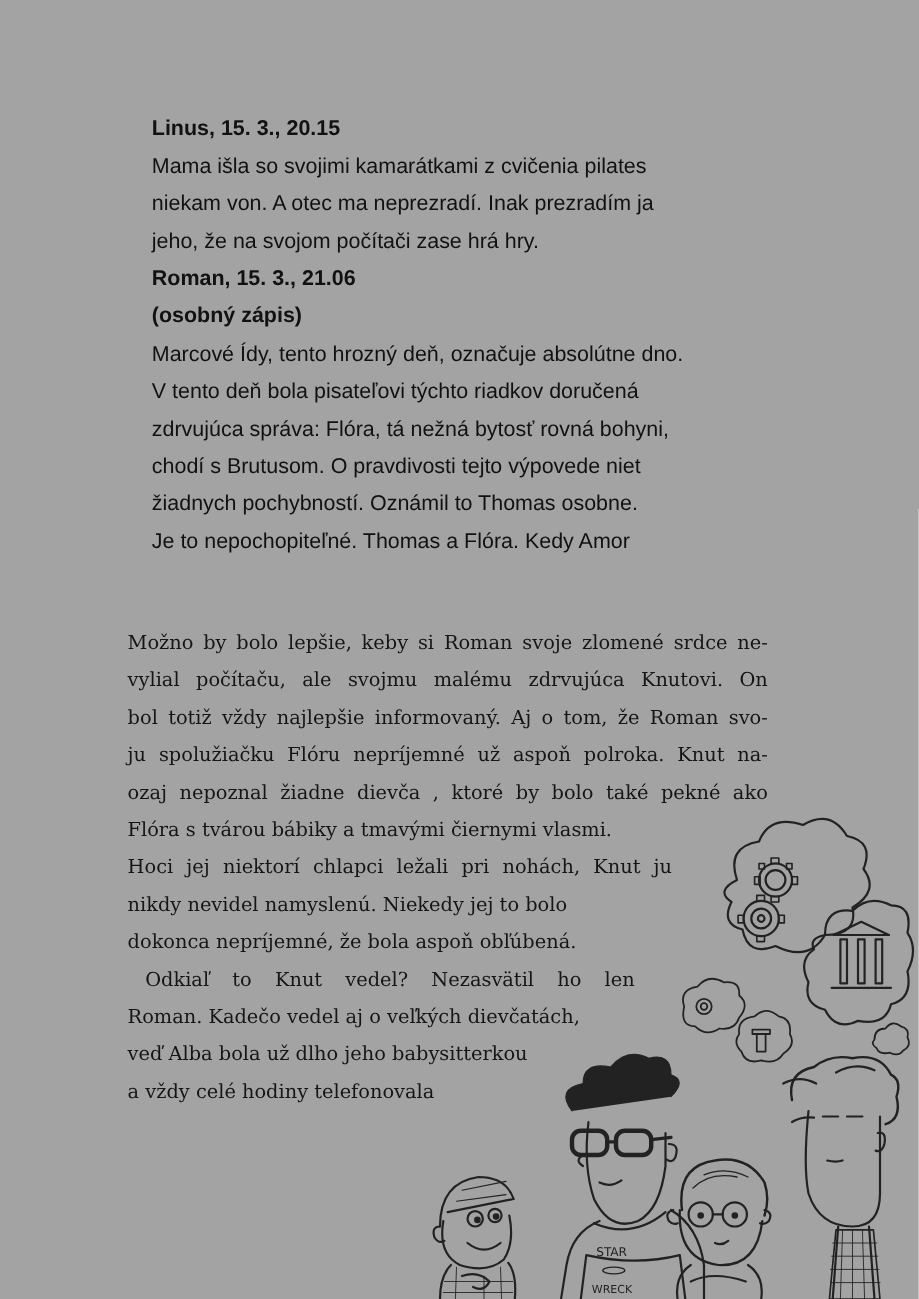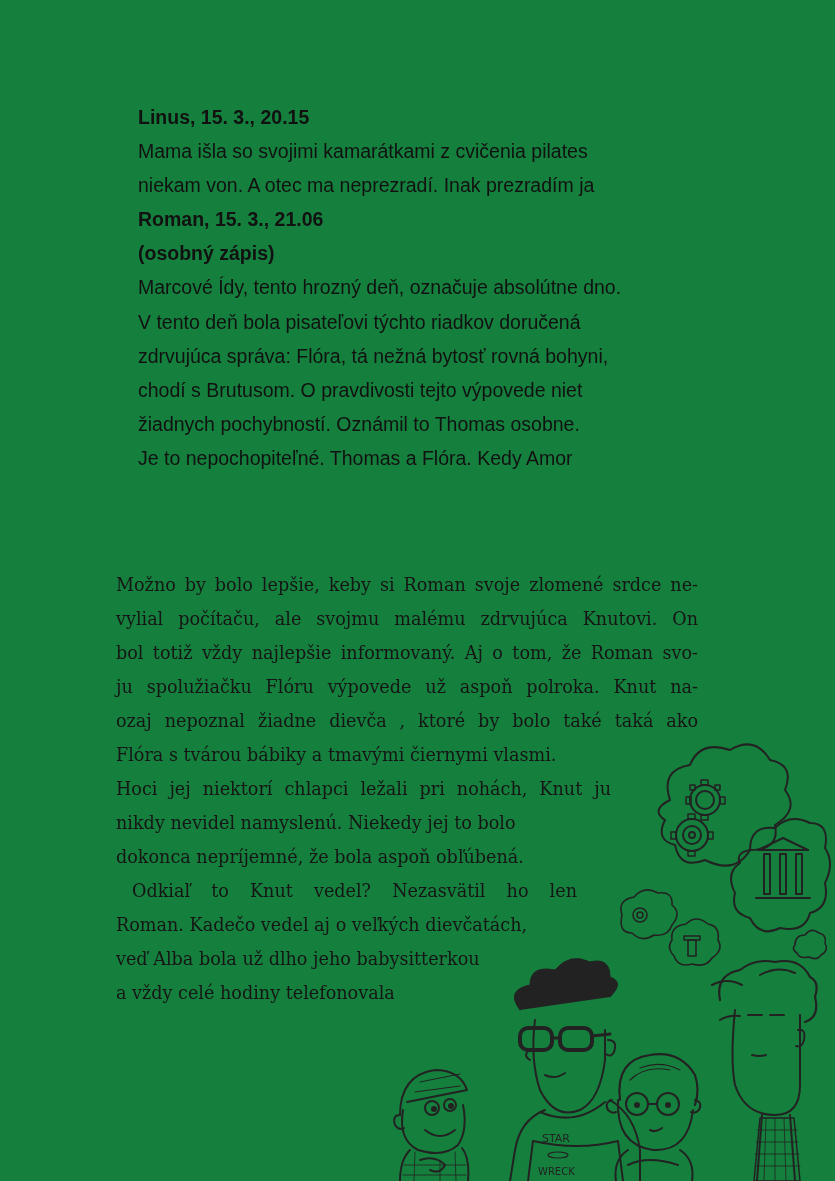--- a/index.html
+++ b/index.html
@@ -1,17 +1,17 @@
 <!DOCTYPE html>
 <html><head>
 <meta charset="utf-8">
 <style>
   html, body { margin: 0; padding: 0; background: #ffffff; }
   body { width: 835px; height: 1181px; position: relative; overflow: hidden; color: #111; }
-  .page { position: absolute; left: 0; top: 0; width: 835px; height: 1181px; background: #15803d; }
+  .page { position: absolute; left: 0; top: 0; width: 835px; height: 1181px; background: #a3a3a3; }
 
   
   .diary { position: absolute; left: 138px; top: 100px; width: 560px;
            font-family: "Liberation Sans", sans-serif; font-size: 19.5px; line-height: 34.1px; color: #111; }
   .diary .line { display: block; white-space: nowrap; }
   .diary .head { font-weight: bold; }
 
   
   .narrative { position: absolute; left: 116px; top: 568px; width: 582px;
                font-family: "DejaVu Serif", serif; font-size: 17.6px; line-height: 34px; color: #151515; }
@@ -27,36 +27,37 @@
 </style>
 </head>
 <body>
 
 <div class="page">
 
   <div class="diary">
     <span class="line head">Linus, 15. 3., 20.15</span>
     <span class="line">Mama išla so svojimi kamarátkami z cvičenia pilates</span>
     <span class="line">niekam von. A otec ma neprezradí. Inak prezradím ja</span>
+    <span class="line">jeho, že na svojom počítači zase hrá hry.</span>
     <span class="line head">Roman, 15. 3., 21.06</span>
     <span class="line head">(osobný zápis)</span>
     <span class="line">Marcové Ídy, tento hrozný deň, označuje absolútne dno.</span>
     <span class="line">V tento deň bola pisateľovi týchto riadkov doručená</span>
     <span class="line">zdrvujúca správa: Flóra, tá nežná bytosť rovná bohyni,</span>
     <span class="line">chodí s Brutusom. O pravdivosti tejto výpovede niet</span>
     <span class="line">žiadnych pochybností. Oznámil to Thomas osobne.</span>
     <span class="line">Je to nepochopiteľné. Thomas a Flóra. Kedy Amor</span>
   </div>
 
   <div class="narrative">
     <span class="line justify">Možno by bolo lepšie, keby si Roman svoje zlomené srdce ne-</span>
     <span class="line justify">vylial počítaču, ale svojmu malému zdrvujúca Knutovi. On</span>
     <span class="line justify">bol totiž vždy najlepšie informovaný. Aj o tom, že Roman svo-</span>
-    <span class="line justify">ju spolužiačku Flóru výpovede už aspoň polroka. Knut na-</span>
-    <span class="line justify">ozaj nepoznal žiadne dievča , ktoré by bolo také taká ako</span>
+    <span class="line justify">ju spolužiačku Flóru nepríjemné už aspoň polroka. Knut na-</span>
+    <span class="line justify">ozaj nepoznal žiadne dievča , ktoré by bolo také pekné ako</span>
     <span class="line">Flóra s tvárou bábiky a tmavými čiernymi vlasmi.</span>
     <span class="line justify short">Hoci jej niektorí chlapci ležali pri nohách, Knut ju</span>
     <span class="line">nikdy nevidel namyslenú. Niekedy jej to bolo</span>
     <span class="line">dokonca nepríjemné, že bola aspoň obľúbená.</span>
     <span class="line justify indent shorter">Odkiaľ to Knut vedel? Nezasvätil ho len</span>
     <span class="line">Roman. Kadečo vedel aj o veľkých dievčatách,</span>
     <span class="line">veď Alba bola už dlho jeho babysitterkou</span>
     <span class="line">a vždy celé hodiny telefonovala</span>
   </div>
 

